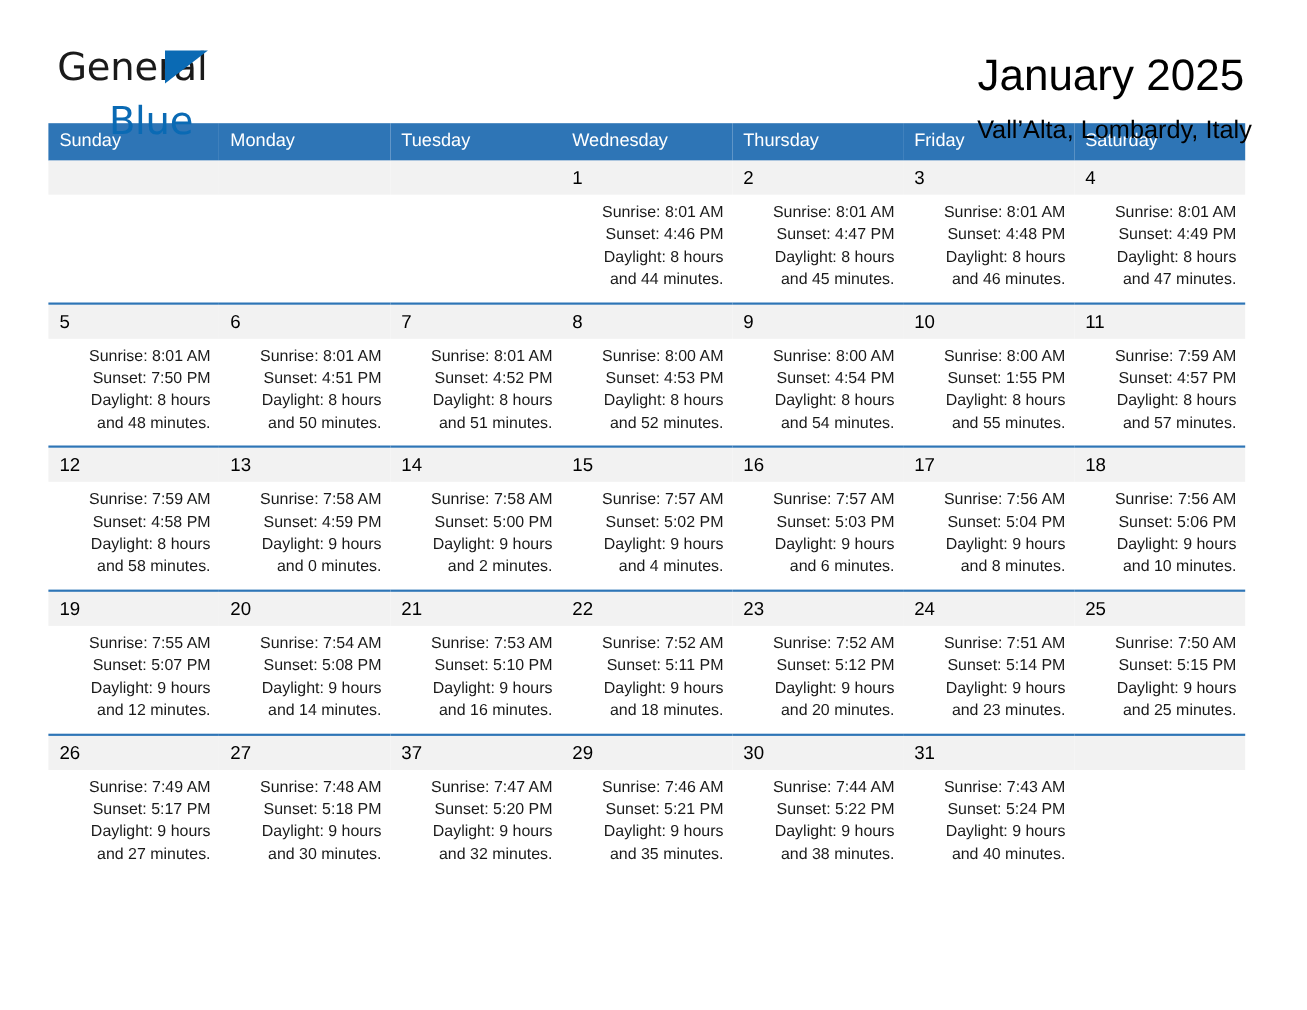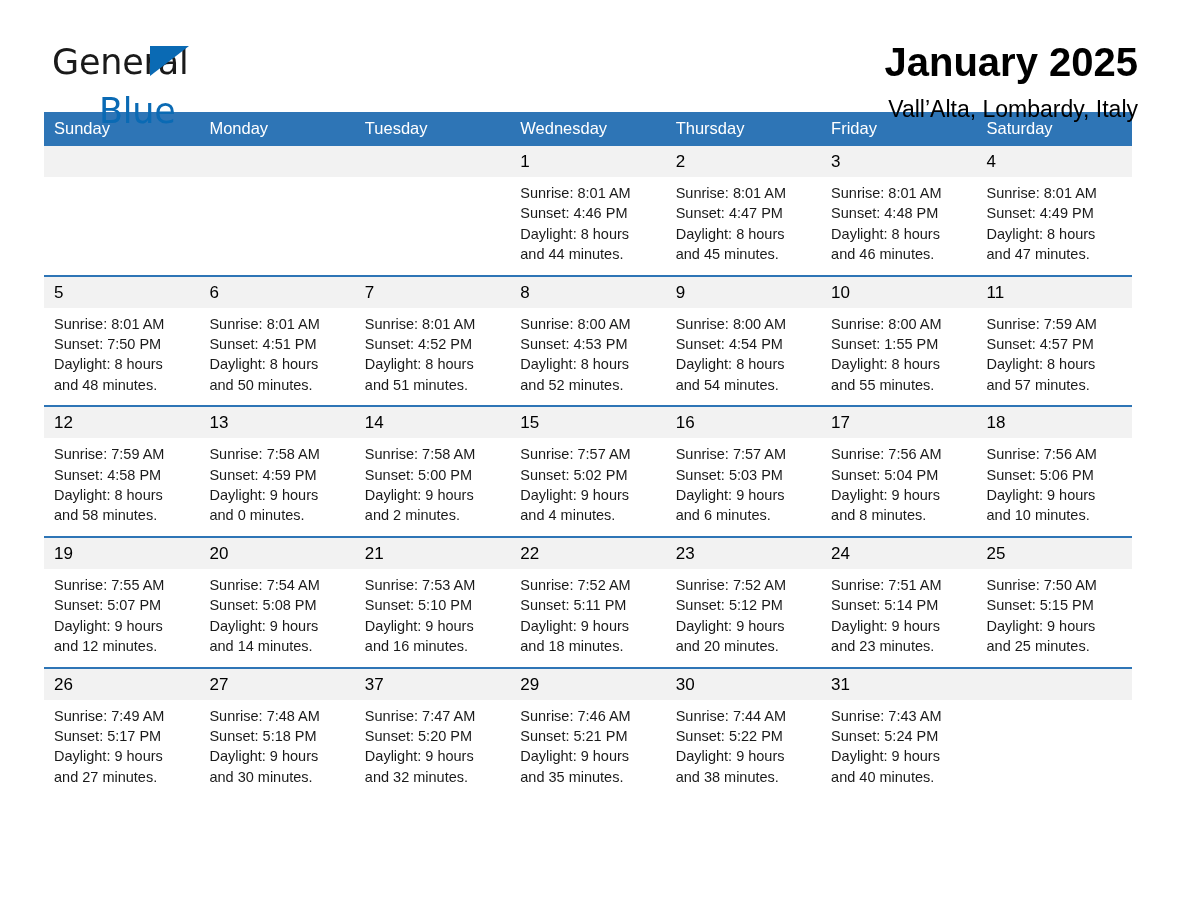--- a/index.html
+++ b/index.html
@@ -67,23 +67,23 @@
     font-family: "DejaVu Sans", sans-serif;
     font-weight: 400;
   }
   .title-block {
     text-align: right;
     padding-right: 6px;
   }
   .cal-title {
     font-size: 40px;
     line-height: 48px;
-    font-weight: 700;
+    font-weight: 400;
     color: #000;
-    margin: 0;
+    margin: 7px;
   }
   .cal-subtitle {
     font-size: 23px;
     line-height: 34px;
     font-weight: 400;
     color: #000;
     margin: 6px 0 0 0;
   }
 
   
@@ -121,20 +121,21 @@
     min-height: 21px;
   }
   .daynum.empty {
     color: transparent;
   }
   .details {
     padding: 6px 8px 10px 10px;
     font-size: 14.5px;
     line-height: 20.4px;
     color: #1a1a1a;
+    text-align: right;
   }
   .details div {
     white-space: nowrap;
   }
   .cell.blank .daynum {
     background: #f2f2f2;
   }
   .cell.blank .details {
     visibility: hidden;
   }

